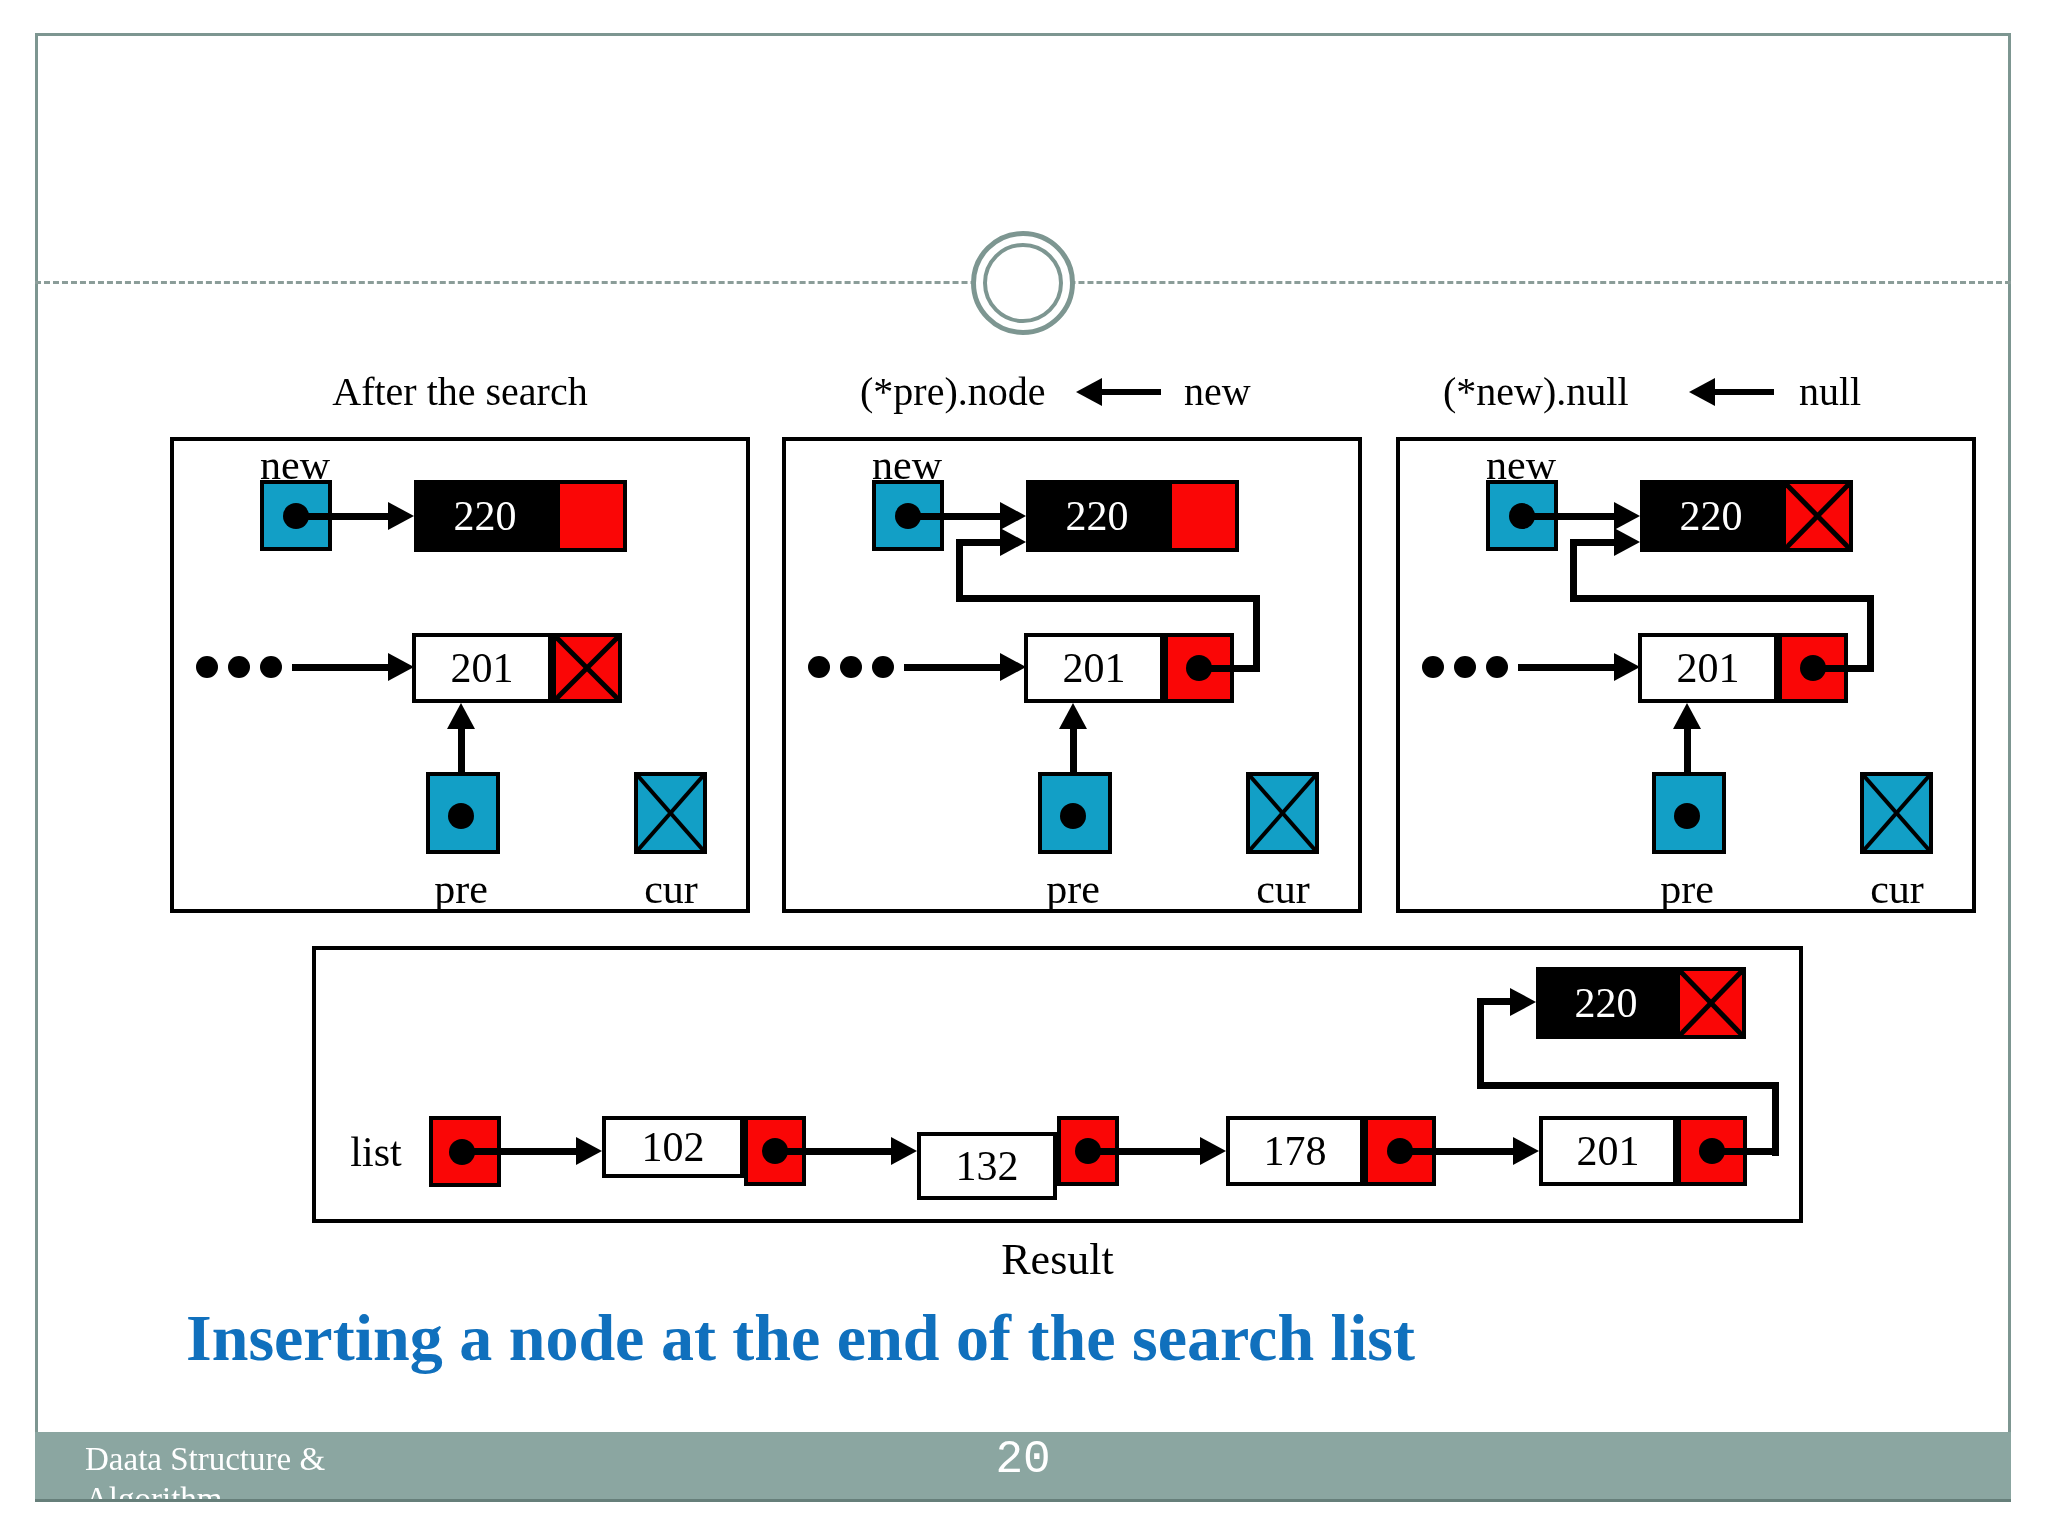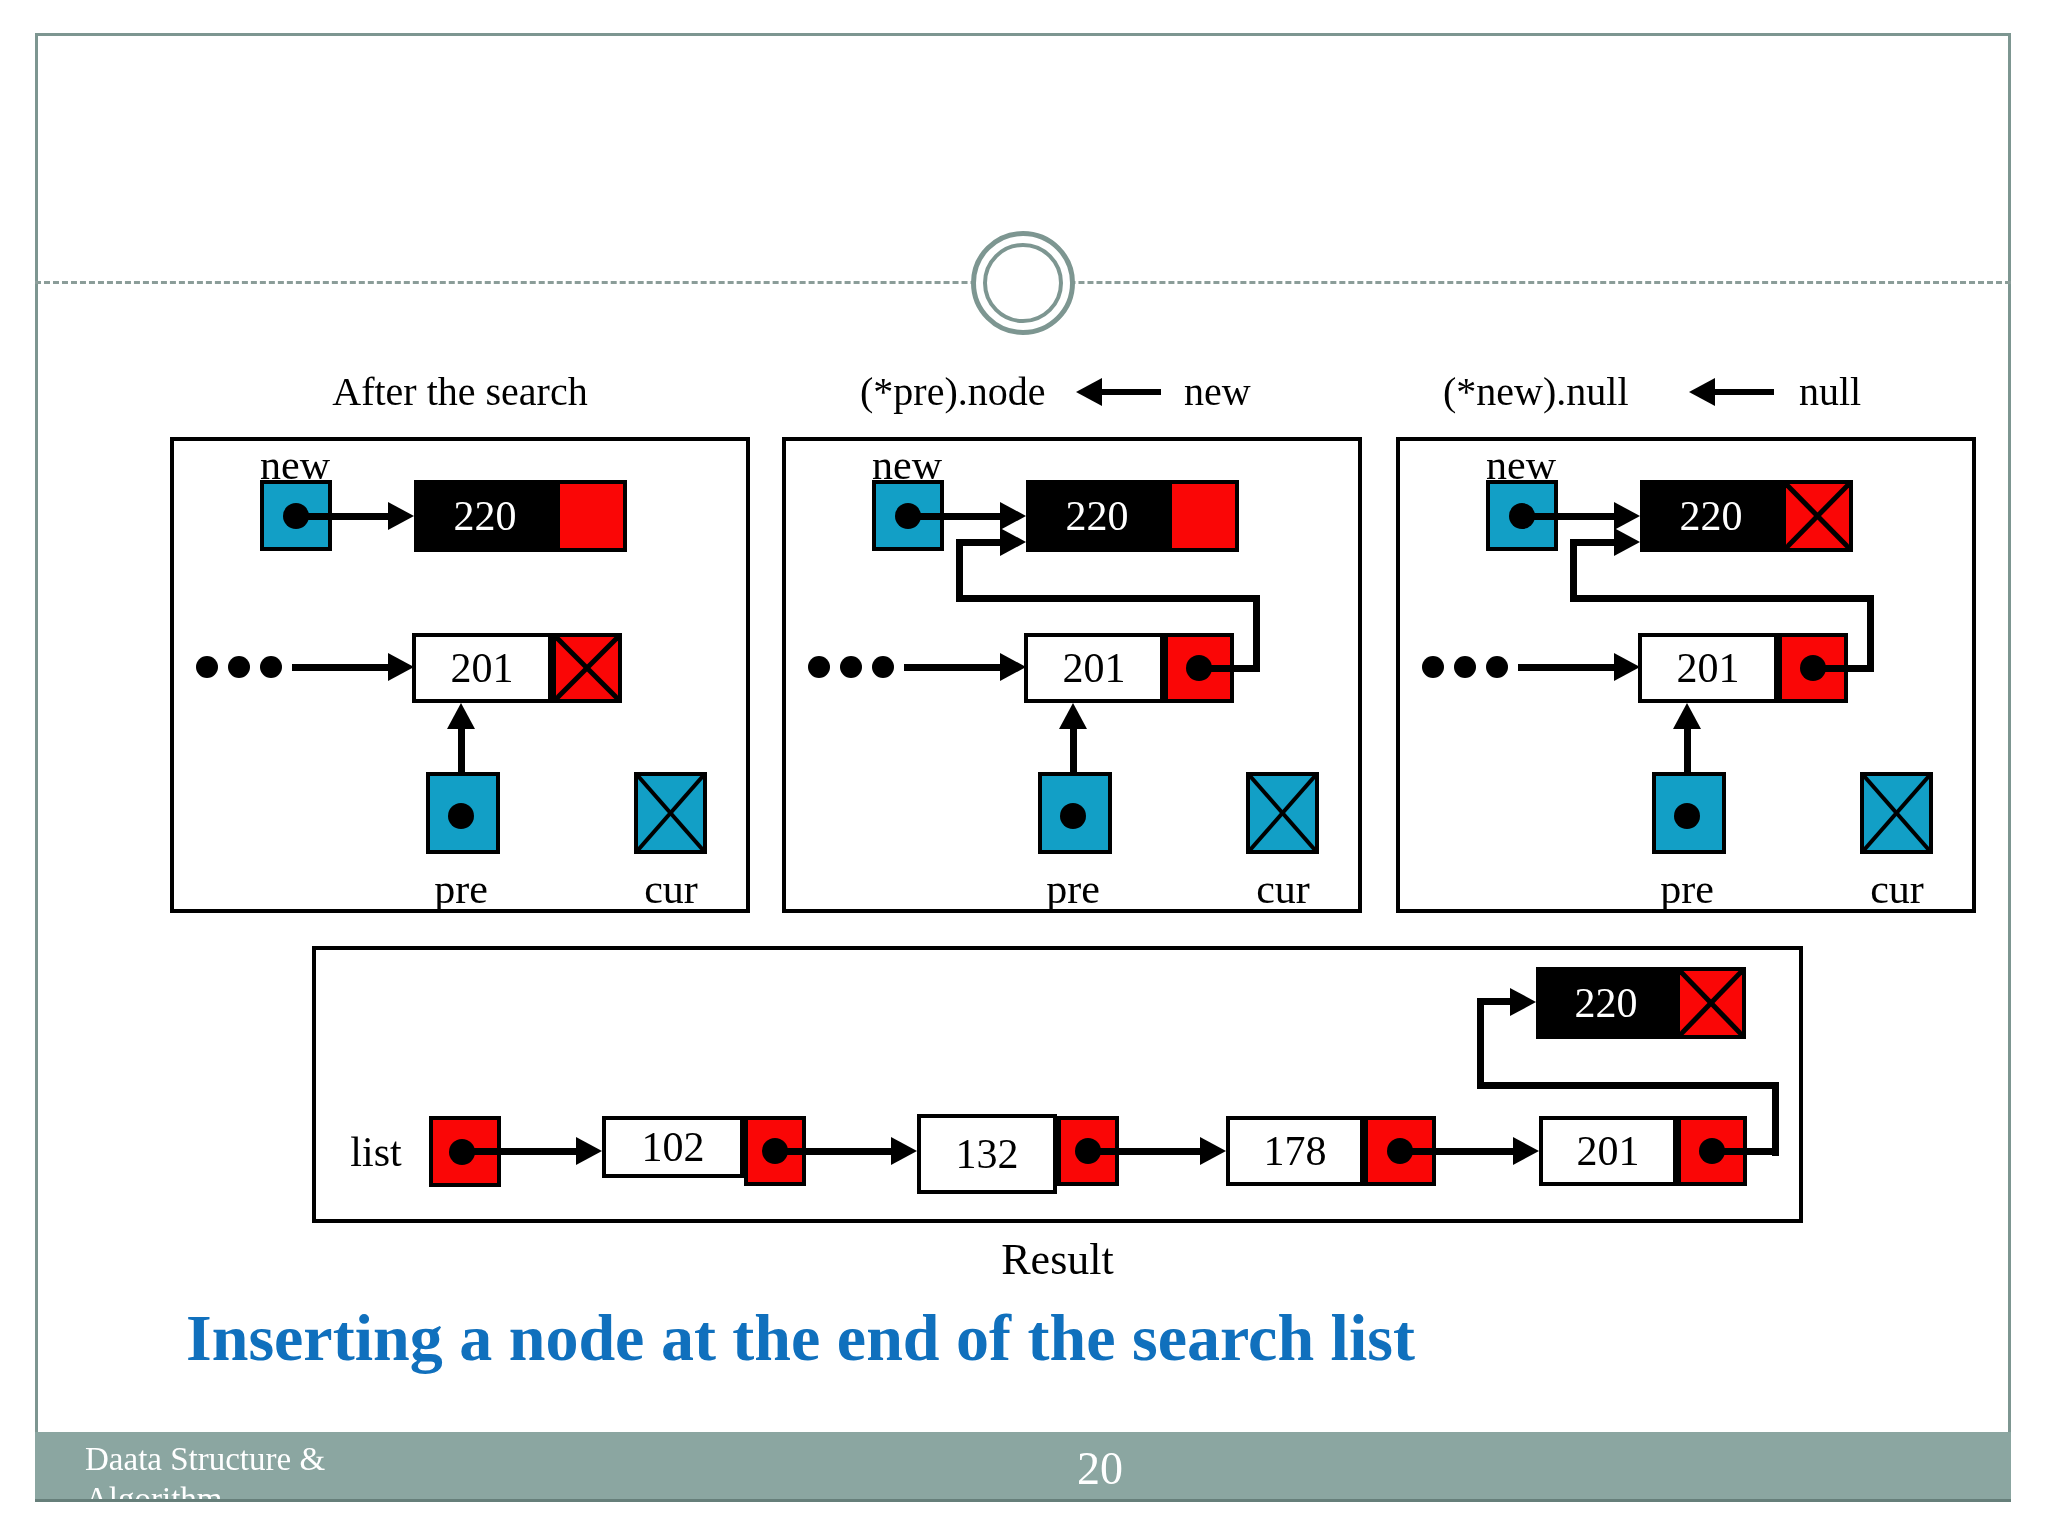--- a/index.html
+++ b/index.html
@@ -24,21 +24,21 @@
   .hline{position:absolute;height:7px;background:#000;}
   .vline{position:absolute;width:7px;background:#000;}
   .tri-r{position:absolute;width:0;height:0;border-top:14px solid transparent;border-bottom:14px solid transparent;border-left:26px solid #000;}
   .tri-l{position:absolute;width:0;height:0;border-top:14px solid transparent;border-bottom:14px solid transparent;border-right:26px solid #000;}
   .tri-u{position:absolute;width:0;height:0;border-left:14px solid transparent;border-right:14px solid transparent;border-bottom:26px solid #000;}
   .xsvg{position:absolute;left:0;top:0;width:100%;height:100%;}
   .title{position:absolute;left:186px;top:1300px;font-size:66px;font-weight:bold;color:#1070bd;white-space:nowrap;}
   .caption{position:absolute;left:312px;top:1234px;width:1491px;text-align:center;font-size:44px;}
   .bar{position:absolute;left:35px;top:1432px;width:1976px;height:70px;background:#8ba6a1;border-bottom:3px solid #667f7a;box-sizing:border-box;overflow:hidden;}
   .ftext{position:absolute;left:50px;top:7px;font-size:33px;line-height:40px;color:#fff;white-space:nowrap;}
-  .pagenum{position:absolute;left:888px;top:10px;width:200px;text-align:right;font-size:46px;color:#fff;}
+  .pagenum{position:absolute;left:888px;top:2px;width:200px;text-align:center;font-size:46px;color:#fff;font-family:Liberation Mono, monospace;}
 </style>
 </head>
 <body>
 
 <div class="slide">
 
   <div class="frame"></div>
   <div class="dashline"></div>
   <div class="circ-outer">
     <div class="circ-inner"></div>
@@ -185,21 +185,21 @@
     <div class="hline" style="left:146px;top:198px;width:114px"></div>
     <div class="tri-r" style="left:260px;top:187px"></div>
     <div class="dot" style="left:133px;top:189px"></div>
 
     <div class="valw" style="left:286px;top:166px;width:142px;height:62px">102</div>
     <div class="lnk" style="left:428px;top:166px;width:62px;height:70px"></div>
     <div class="hline" style="left:459px;top:198px;width:116px"></div>
     <div class="tri-r" style="left:575px;top:187px"></div>
     <div class="dot" style="left:446px;top:188px"></div>
 
-    <div class="valw" style="left:601px;top:164px;width:140px;height:80px">132</div>
+    <div class="valw" style="left:601px;top:182px;width:140px;height:68px">132</div>
     <div class="lnk" style="left:741px;top:166px;width:62px;height:70px"></div>
     <div class="hline" style="left:772px;top:198px;width:112px"></div>
     <div class="tri-r" style="left:884px;top:187px"></div>
     <div class="dot" style="left:759px;top:188px"></div>
 
     <div class="valw" style="left:910px;top:166px;width:138px;height:70px">178</div>
     <div class="lnk" style="left:1048px;top:166px;width:72px;height:70px"></div>
     <div class="hline" style="left:1084px;top:198px;width:113px"></div>
     <div class="tri-r" style="left:1197px;top:187px"></div>
     <div class="dot" style="left:1071px;top:188px"></div>

